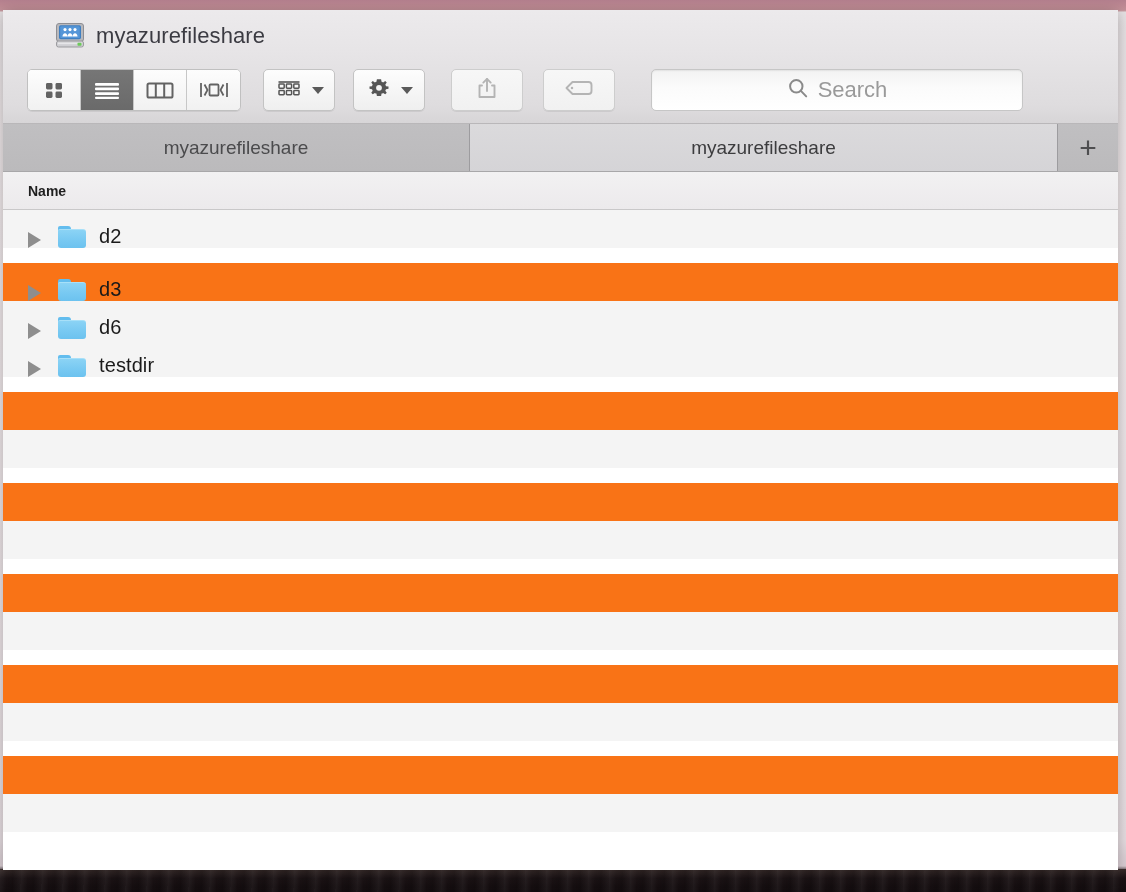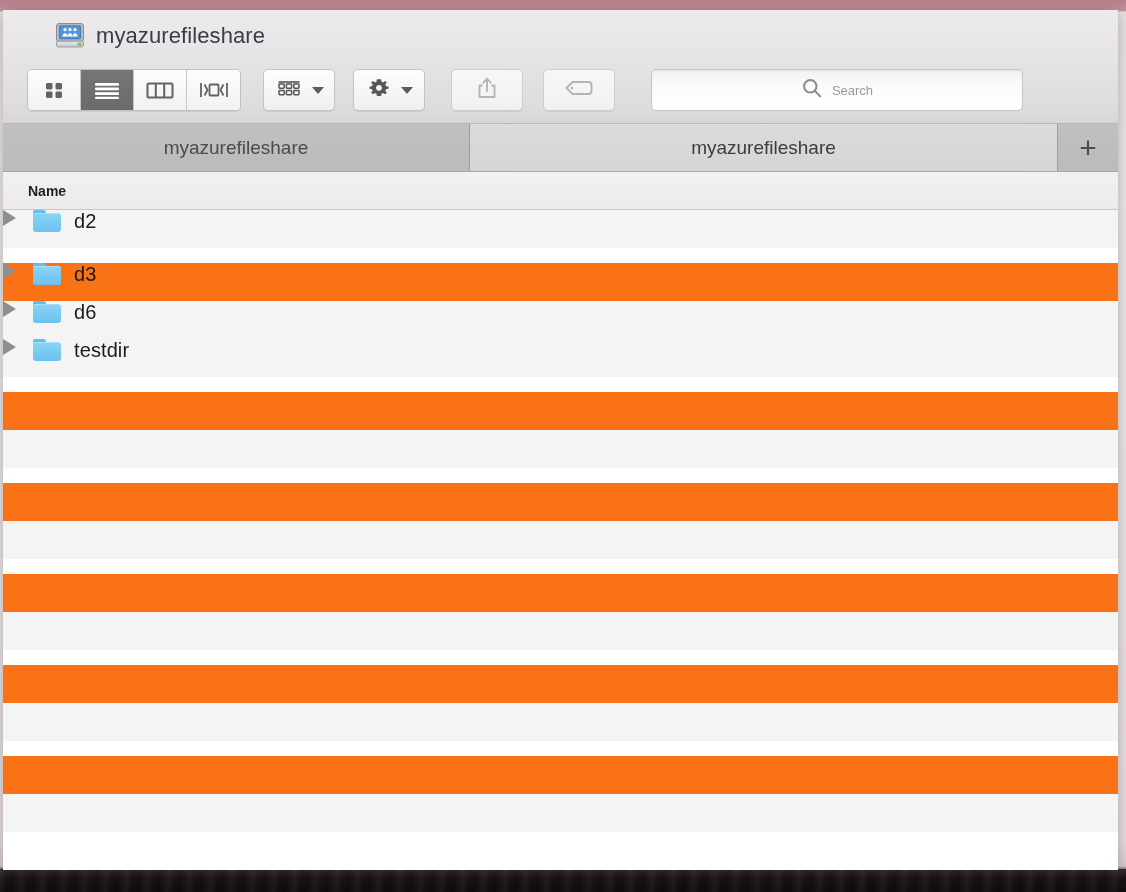--- a/index.html
+++ b/index.html
@@ -157,21 +157,21 @@
     border-radius: 5px;
     border: 1px solid #c6c6c6;
     background: linear-gradient(180deg, #f2f2f2 0%, #fbfbfb 45%, #ffffff 100%);
     box-shadow: inset 0 1px 1.5px rgba(0,0,0,0.07);
     display: flex;
     align-items: center;
     justify-content: center;
     gap: 9px;
   }
   #search-placeholder {
-    font-size: 13px;
+    font-size: 22px;
     color: #9a9a9a;
   }
 
   .chev {
     width: 0; height: 0;
     border-left: 6px solid transparent;
     border-right: 6px solid transparent;
     border-top: 7px solid #5a5a5a;
     margin-left: 9px;
   }
@@ -230,21 +230,22 @@
 
   
   #file-list {
     background: #ffffff;
     height: 622px;
     overflow: hidden;
   }
   .row {
     height: 38px;
     display: flex;
-    align-items: flex-start;
+    align-items: flex-end;
+    padding-left: 25px;
   }
   .row.odd  { background: #f4f4f4; }
   .row.even { background: #f97316; margin-top: 15px; }
 
   .disclosure {
     width: 0; height: 0;
     border-top: 8px solid transparent;
     border-bottom: 8px solid transparent;
     border-left: 13px solid #8e8e8e;
     margin-right: 17px;

